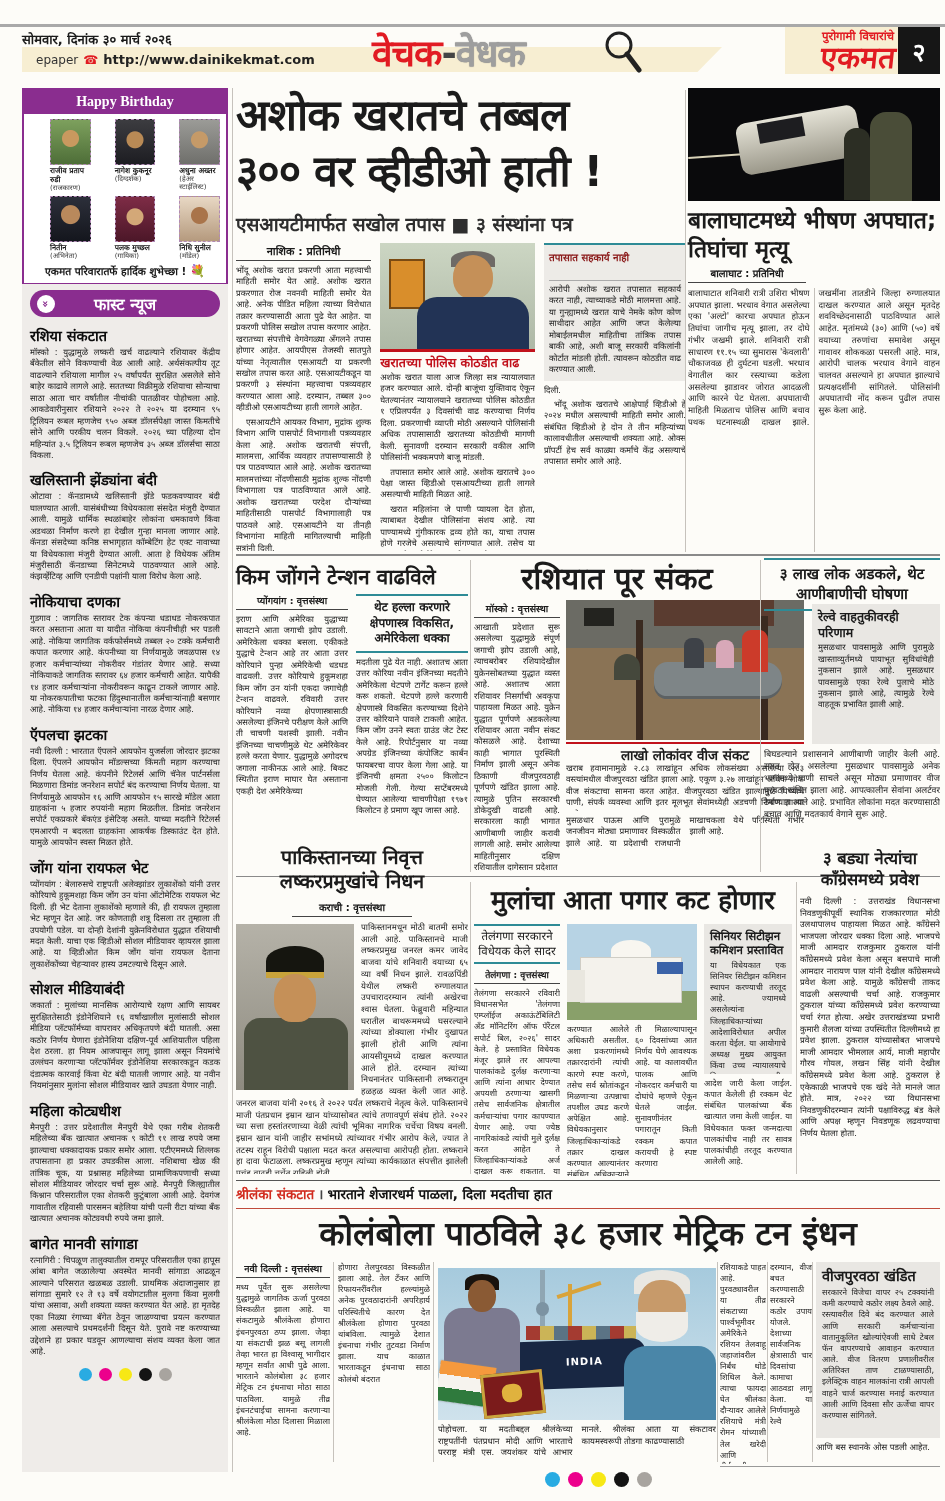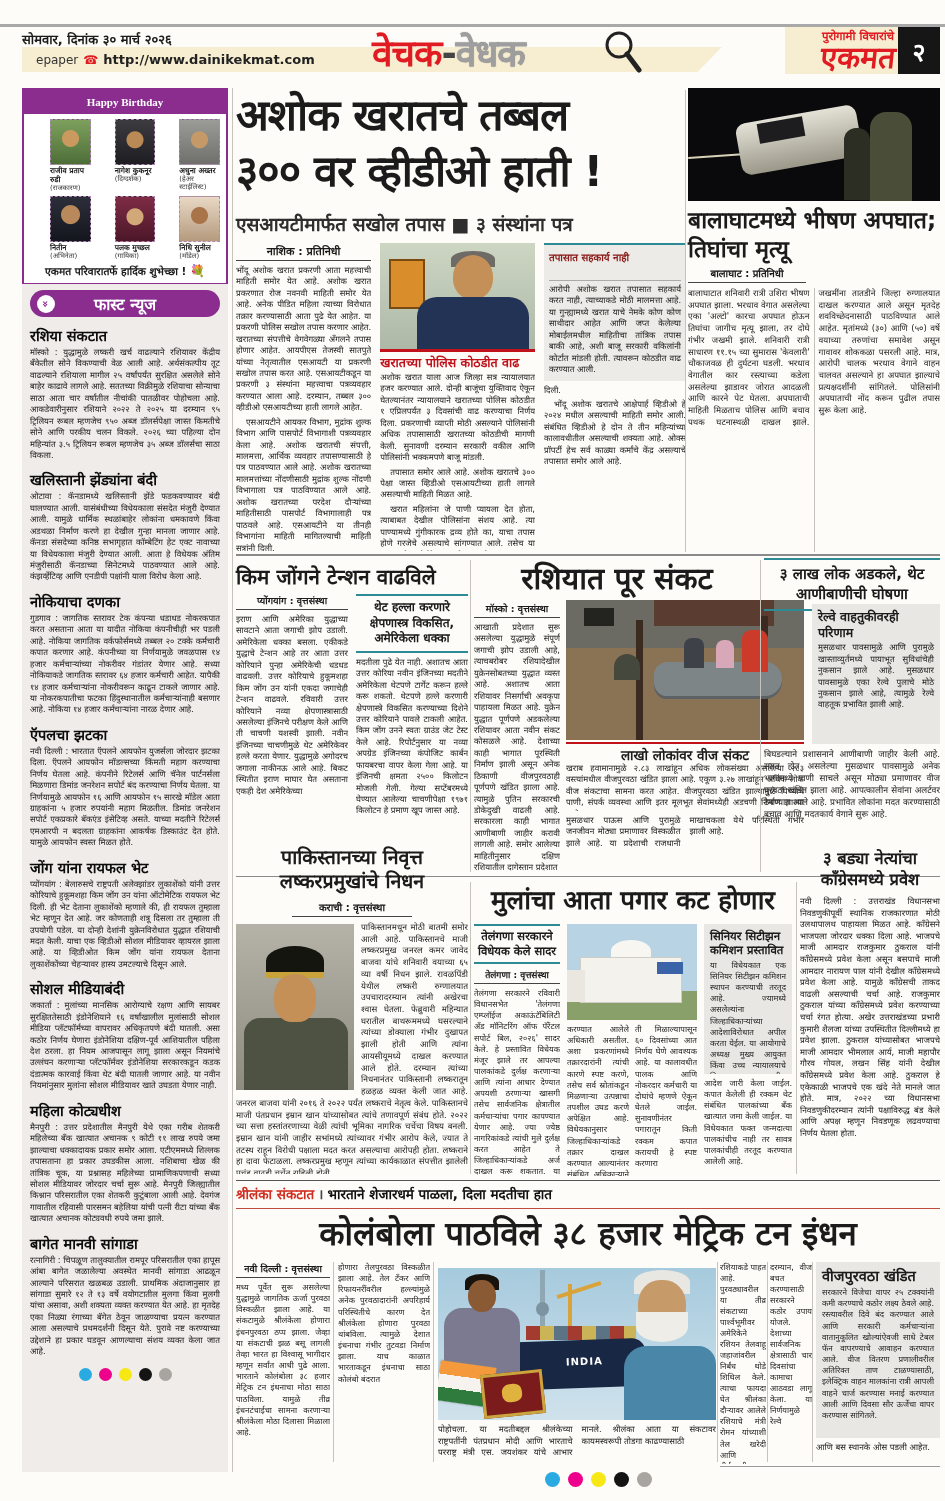--- a/index.html
+++ b/index.html
@@ -20,21 +20,21 @@
   .epaper .url{font-size:13px;font-weight:bold;color:#222;}
   .masthead{left:372px;top:26px;width:260px;font-size:37px;font-weight:800;letter-spacing:-1px;}
   .m-red{color:#e11b22;} .m-sep{color:#444;} .m-gray{color:#9e9e9e;text-shadow:0 0 1px #777;}
   .mag{left:600px;top:28px;}
   .brandbox{left:785px;top:27px;width:146px;height:47px;background:#f7eed2;text-align:center;box-sizing:border-box;padding-top:3px;}
   .tagline{font-size:11.5px;font-weight:bold;color:#e11b22;line-height:1.1;}
   .brand{font-size:30px;font-weight:900;color:#e11b22;transform:skewX(-6deg);line-height:1.0;}
   .pagebox{left:898px;top:27px;width:42px;height:47px;background:#161616;color:#fff;display:flex;align-items:center;justify-content:center;font-size:25px;font-weight:bold;}
   
   .bday{left:22px;top:88px;width:206px;border:2px solid #8a2d8f;background:#fff;box-sizing:border-box;}
-  .bday-h{height:24px;background:#8a2d8f;color:#fff;font-family:"Liberation Serif","DejaVu Serif",serif;font-weight:bold;font-size:11px;display:flex;align-items:center;justify-content:center;}
+  .bday-h{height:24px;background:#8a2d8f;color:#fff;font-family:"Liberation Serif","DejaVu Serif",serif;font-weight:bold;font-size:14px;display:flex;align-items:center;justify-content:center;}
   .bday-grid{display:grid;grid-template-columns:repeat(3,1fr);gap:4px;padding:5px 6px 2px;}
   .bcell{text-align:left;padding-left:20px;}
   .bphoto{height:46px;border:1px dashed #b08ab5;box-sizing:border-box;}
   .bcell:nth-child(1) .bphoto{background:radial-gradient(circle at 50% 42%,#c9995f 0 8px,rgba(0,0,0,0) 9px),linear-gradient(#7da05d,#4e6e38);}
   .bcell:nth-child(2) .bphoto{background:radial-gradient(circle at 50% 45%,#b98a55 0 8px,rgba(0,0,0,0) 9px),linear-gradient(#3c3c40,#1d1d22);}
   .bcell:nth-child(3) .bphoto{background:radial-gradient(circle at 50% 45%,#c59a68 0 8px,rgba(0,0,0,0) 9px),linear-gradient(#9b9b97,#6f6f6b);}
   .bcell:nth-child(4) .bphoto{background:radial-gradient(circle at 50% 40%,#b9895c 0 9px,rgba(0,0,0,0) 10px),linear-gradient(#2c2f3a,#14161d);}
   .bcell:nth-child(5) .bphoto{background:radial-gradient(circle at 50% 45%,#d3a878 0 8px,rgba(0,0,0,0) 9px),linear-gradient(#7e2c46,#4c1728);}
   .bcell:nth-child(6) .bphoto{background:radial-gradient(circle at 50% 42%,#a9744a 0 8px,rgba(0,0,0,0) 9px),linear-gradient(#e8d8c4,#b59a7e);}
   .bname{font-size:7.5px;font-weight:bold;line-height:1.2;margin-top:1px;}
@@ -108,21 +108,21 @@
   .baj-body{left:236px;top:922px;width:232px;height:252px;overflow:hidden;}
   .baj-photo{float:left;width:118px;height:166px;margin:2px 7px 2px 0;position:relative;background:linear-gradient(#b5b2a8,#8e8b80);overflow:hidden;}
   .bj-body{position:absolute;left:8px;bottom:0;width:104px;height:72px;background:#4e5242;border-radius:16px 16px 0 0;}
   .bj-head{position:absolute;left:38px;top:50px;width:42px;height:48px;background:#c59058;border-radius:46% 46% 42% 42%;}
   .bj-cap{position:absolute;left:30px;top:22px;width:58px;height:30px;background:#15150f;border-radius:50% 50% 10% 10%;}
   .bj-band{position:absolute;left:30px;top:48px;width:58px;height:6px;background:#c9a33a;}
   
   .sal-h{left:474px;top:846px;width:318px;text-align:center;font-size:26px;font-weight:800;line-height:1.35;}
   .sal-cols{left:474px;top:924px;width:318px;height:252px;display:flex;gap:7px;overflow:hidden;}
   .sal-a{width:86px;overflow:hidden;} .sal-b{width:130px;overflow:hidden;} .sal-c{width:88px;overflow:hidden;}
-  .sal-box1{border-top:2px solid #2e8b96;border-bottom:2px solid #2e8b96;padding:3px 1px;font-size:11.5px;font-weight:700;text-align:center;line-height:1.3;margin-bottom:4px;}
+  .sal-box1{border-top:2px solid #2e8b96;border-bottom:2px solid #2e8b96;padding:3px 1px;font-size:11.5px;font-weight:400;text-align:center;line-height:1.3;margin-bottom:4px;}
   .asm-photo{position:relative;height:96px;background:linear-gradient(#b7d3e4 0 70%,#89a06a 70% 100%);overflow:hidden;margin-bottom:4px;}
   .as-main{position:absolute;left:14px;top:34px;width:100px;height:44px;background:#f4f2ec;box-shadow:0 0 0 1px #cfcdc5;}
   .as-dome{position:absolute;left:44px;top:16px;width:40px;height:22px;background:#f8f6f0;border-radius:50% 50% 0 0;}
   .as-wing{position:absolute;left:0;top:46px;width:18px;height:32px;background:#e9e7df;}
   .as-sign{position:absolute;right:14px;top:38px;width:26px;height:12px;background:#3b63a8;}
   .sal-b .bt{column-count:2;column-gap:6px;}
   .sal-box2{height:150px;overflow:hidden;}
   .sal-box2 .gb-t{font-size:11.5px;}
   
   .con-h{left:800px;top:848px;width:140px;text-align:center;font-size:16.5px;font-weight:800;line-height:1.3;}

